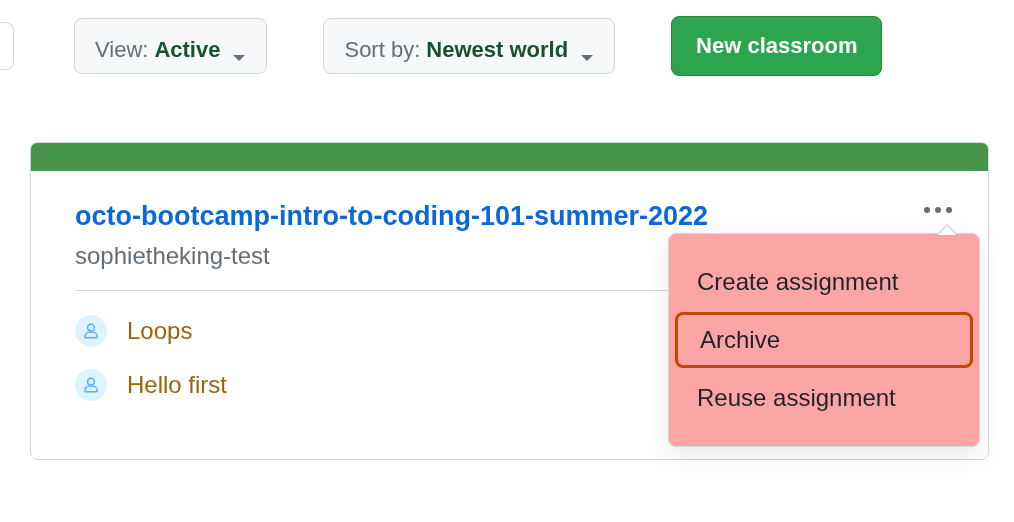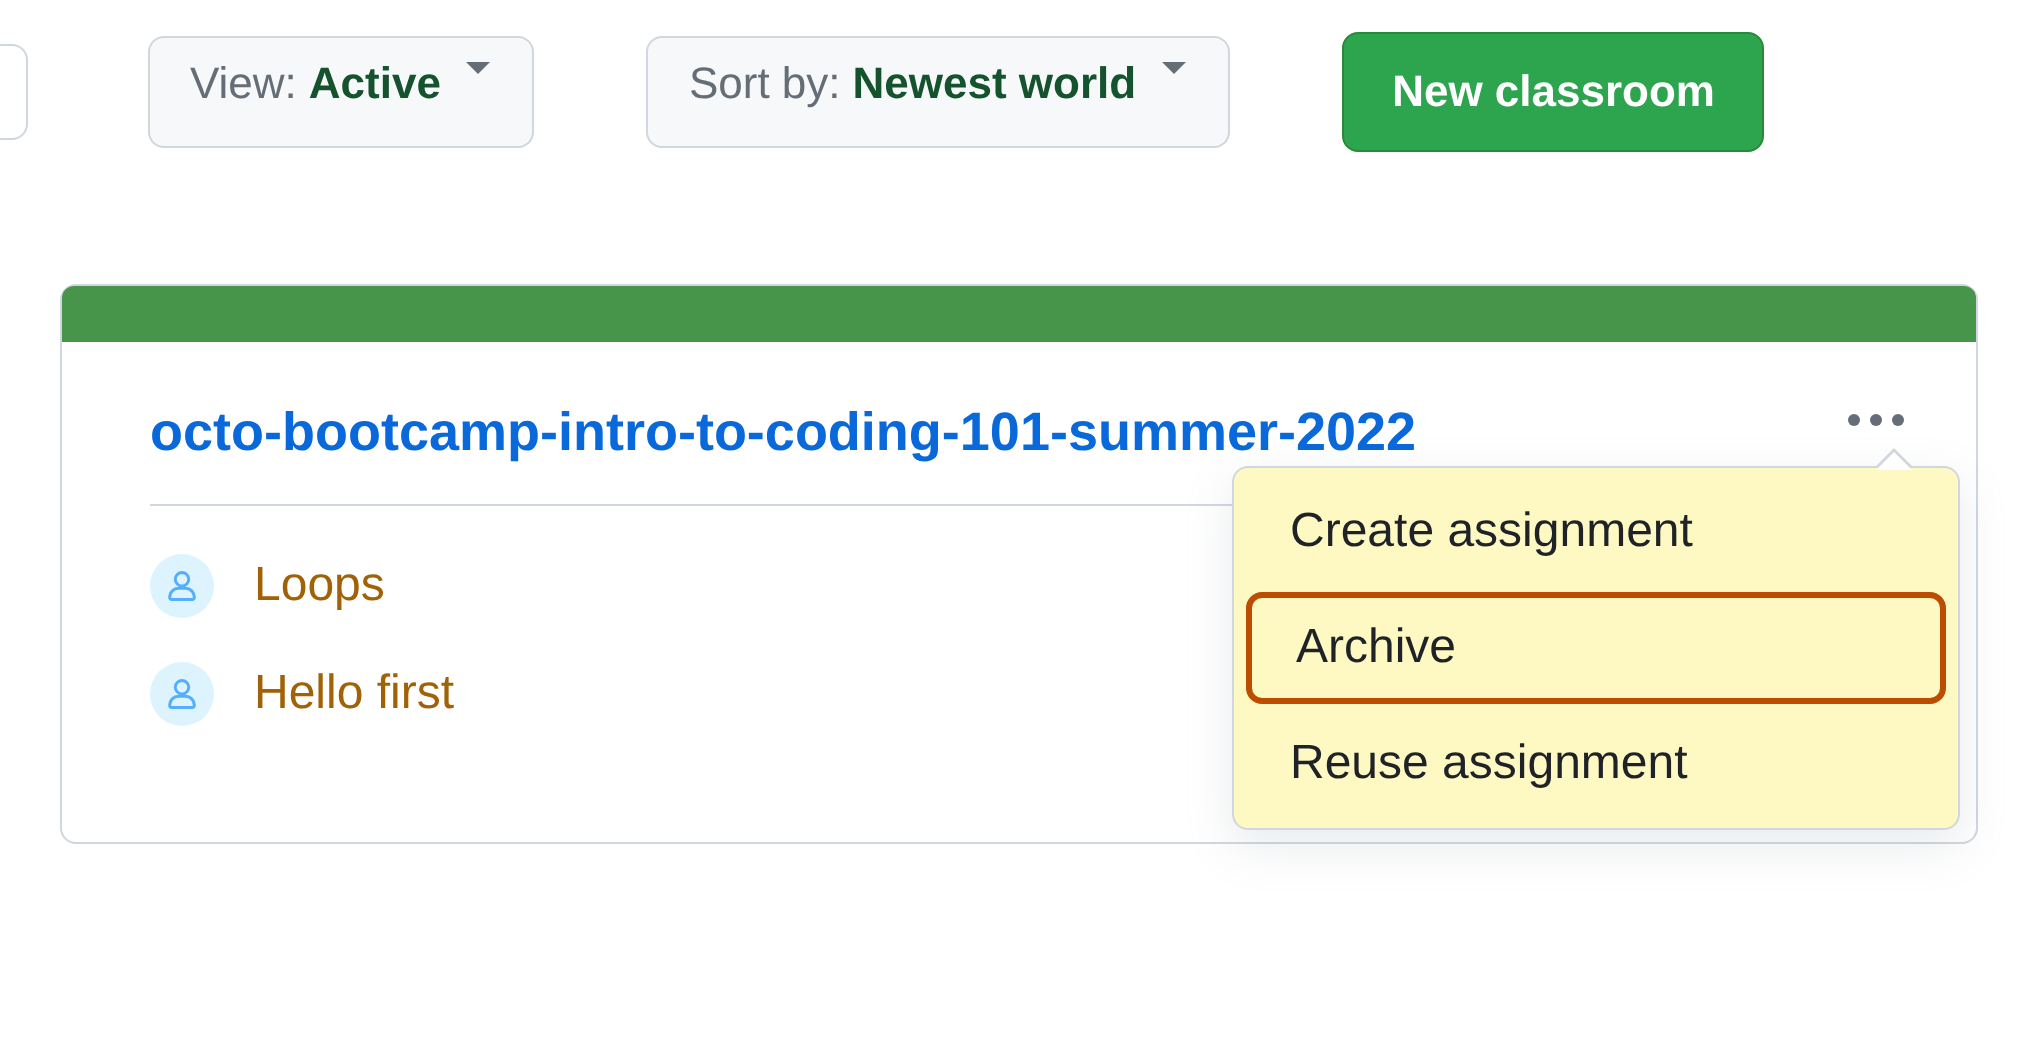--- a/index.html
+++ b/index.html
@@ -26,21 +26,21 @@
       height: 48px;
       border: 1.5px solid #d0d7de;
       border-left: none;
       border-radius: 0 8px 8px 0;
       background: #fff;
       flex-shrink: 0;
       margin-right: 44px;
     }
     .dropdown-btn {
       display: inline-flex;
-      align-items: flex-start;
+      align-items: flex-end;
       padding: 10px 20px;
       border: 1.5px solid #d0d7de;
       border-radius: 8px;
       background: #f6f8fa;
       font-size: 22px;
       cursor: pointer;
       color: #656d76;
       font-weight: 400;
       height: 56px;
     }
@@ -145,26 +145,26 @@
     .more-btn .dot {
       width: 6px;
       height: 6px;
       border-radius: 50%;
       background: #656d76;
     }
     .dropdown-menu {
       position: absolute;
       top: 62px;
       right: 8px;
-      background: #fef9c3;
+      background: #fca5a5;
       border: 1.5px solid #d0d7de;
       border-radius: 8px;
       box-shadow: 0 8px 24px rgba(140,149,159,0.2);
-      padding: 4px 0;
-      width: 364px;
+      padding: 20px 0;
+      width: 312px;
       z-index: 10;
     }
     .dropdown-menu::before {
       content: "";
       position: absolute;
       top: -10px;
       right: 22px;
       width: 0;
       height: 0;
       border-left: 10px solid transparent;
@@ -222,20 +222,21 @@
   <div class="spacer"></div>
   <button class="primary-btn">
     <span>New classroom</span>
   </button>
 </div>
 
 <div class="card">
   <div class="card-bar"></div>
   <div class="card-body">
     <a href="#" class="card-title">octo-bootcamp-intro-to-coding-101-summer-2022</a>
+    <div class="card-subtitle">sophietheking-test</div>
     <div class="divider"></div>
 
     <div class="assignment-item">
       <span class="avatar-icon">
         <svg viewBox="0 0 16 16">
             <path d="M8 8a3 3 0 1 0 0-6 3 3 0 0 0 0 6ZM12.5 14H3.5a1 1 0 0 1-1-1 4 4 0 0 1 4-4h3a4 4 0 0 1 4 4 1 1 0 0 1-1 1Z" fill="none" stroke="#54aeff" stroke-width="1.3"></path>
           </svg>
       </span>
       <span>Loops</span>
     </div>

